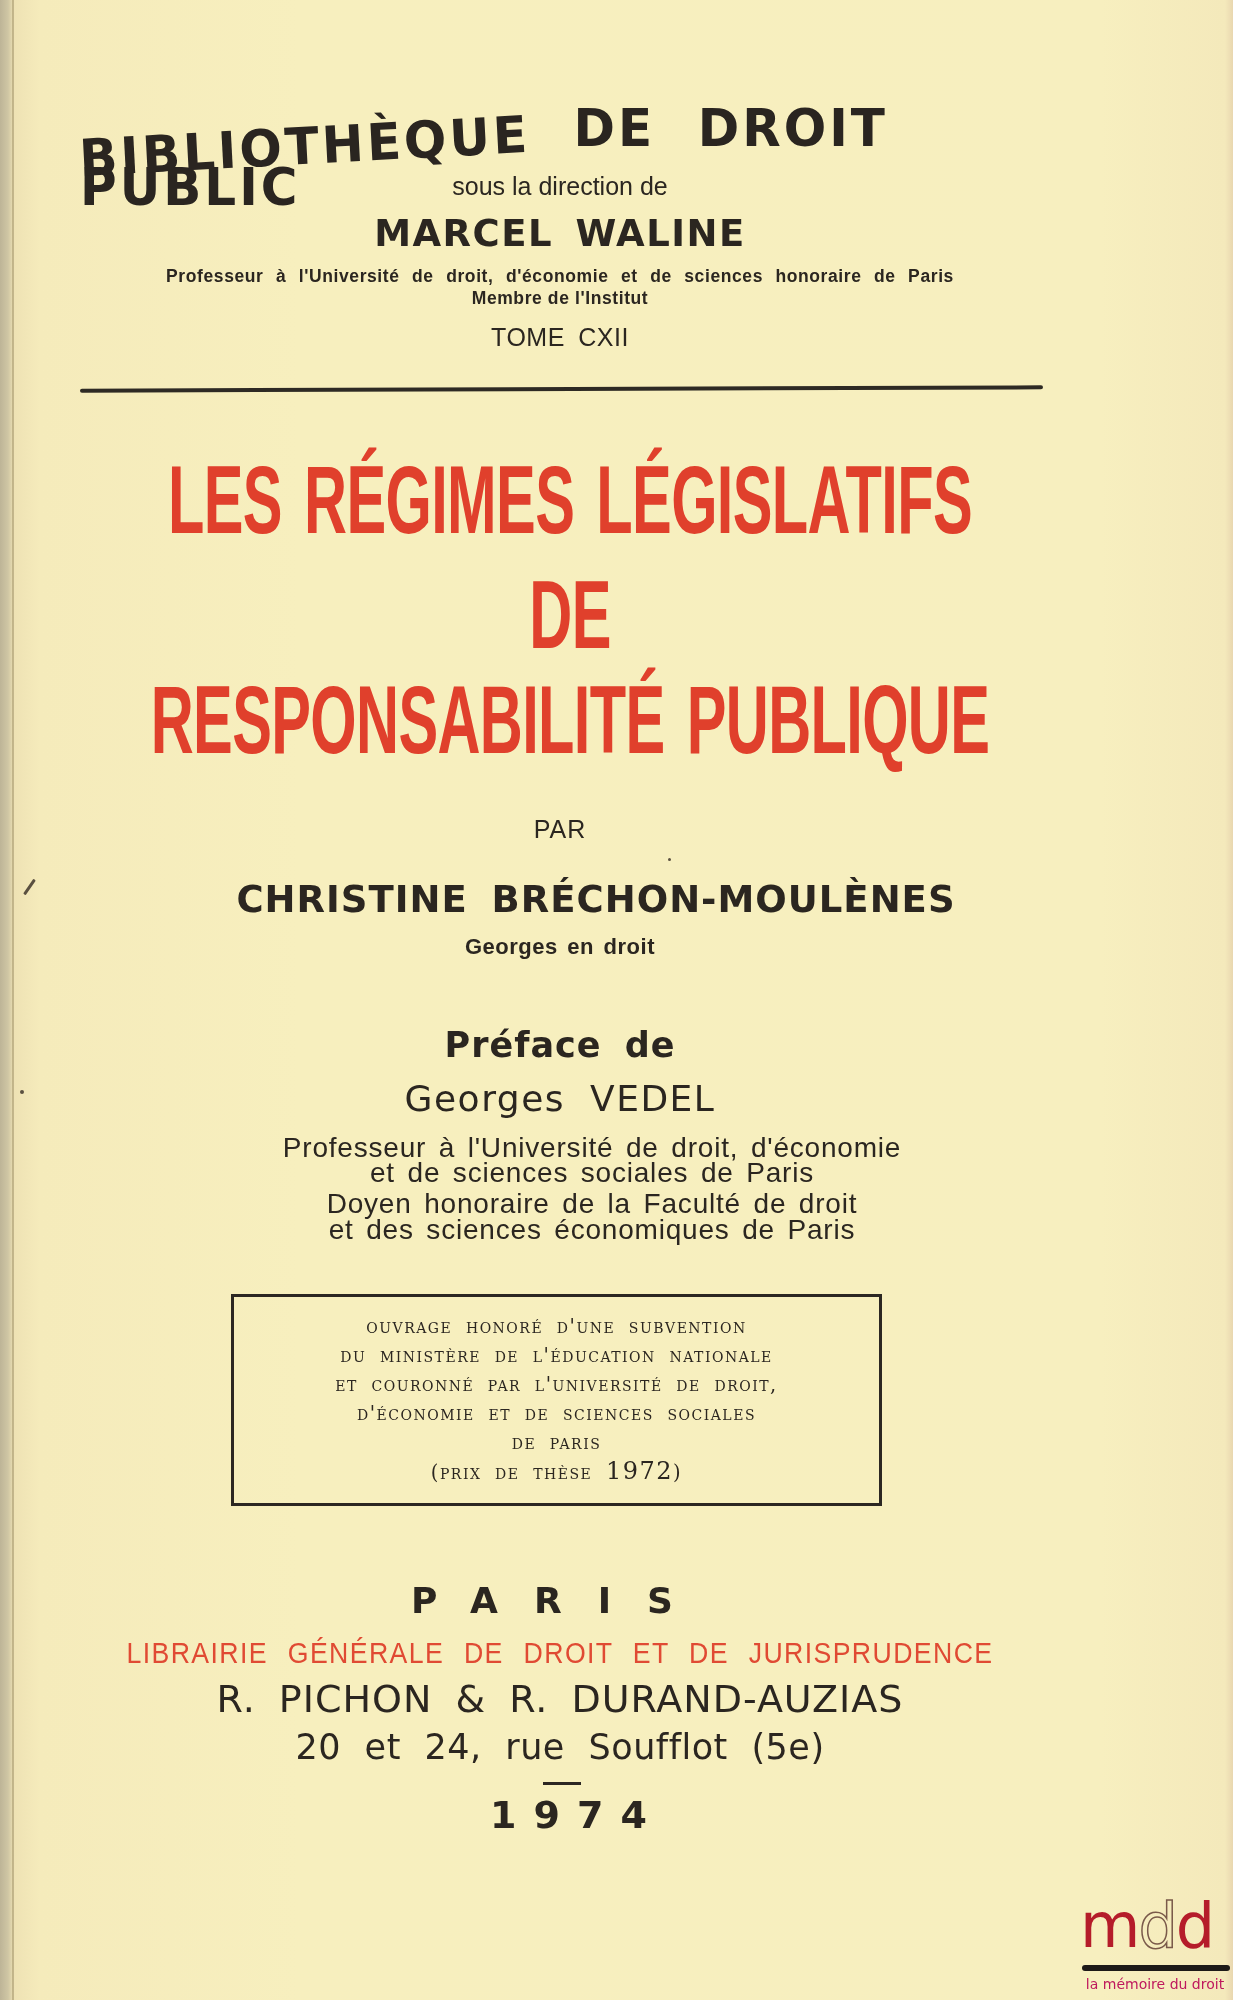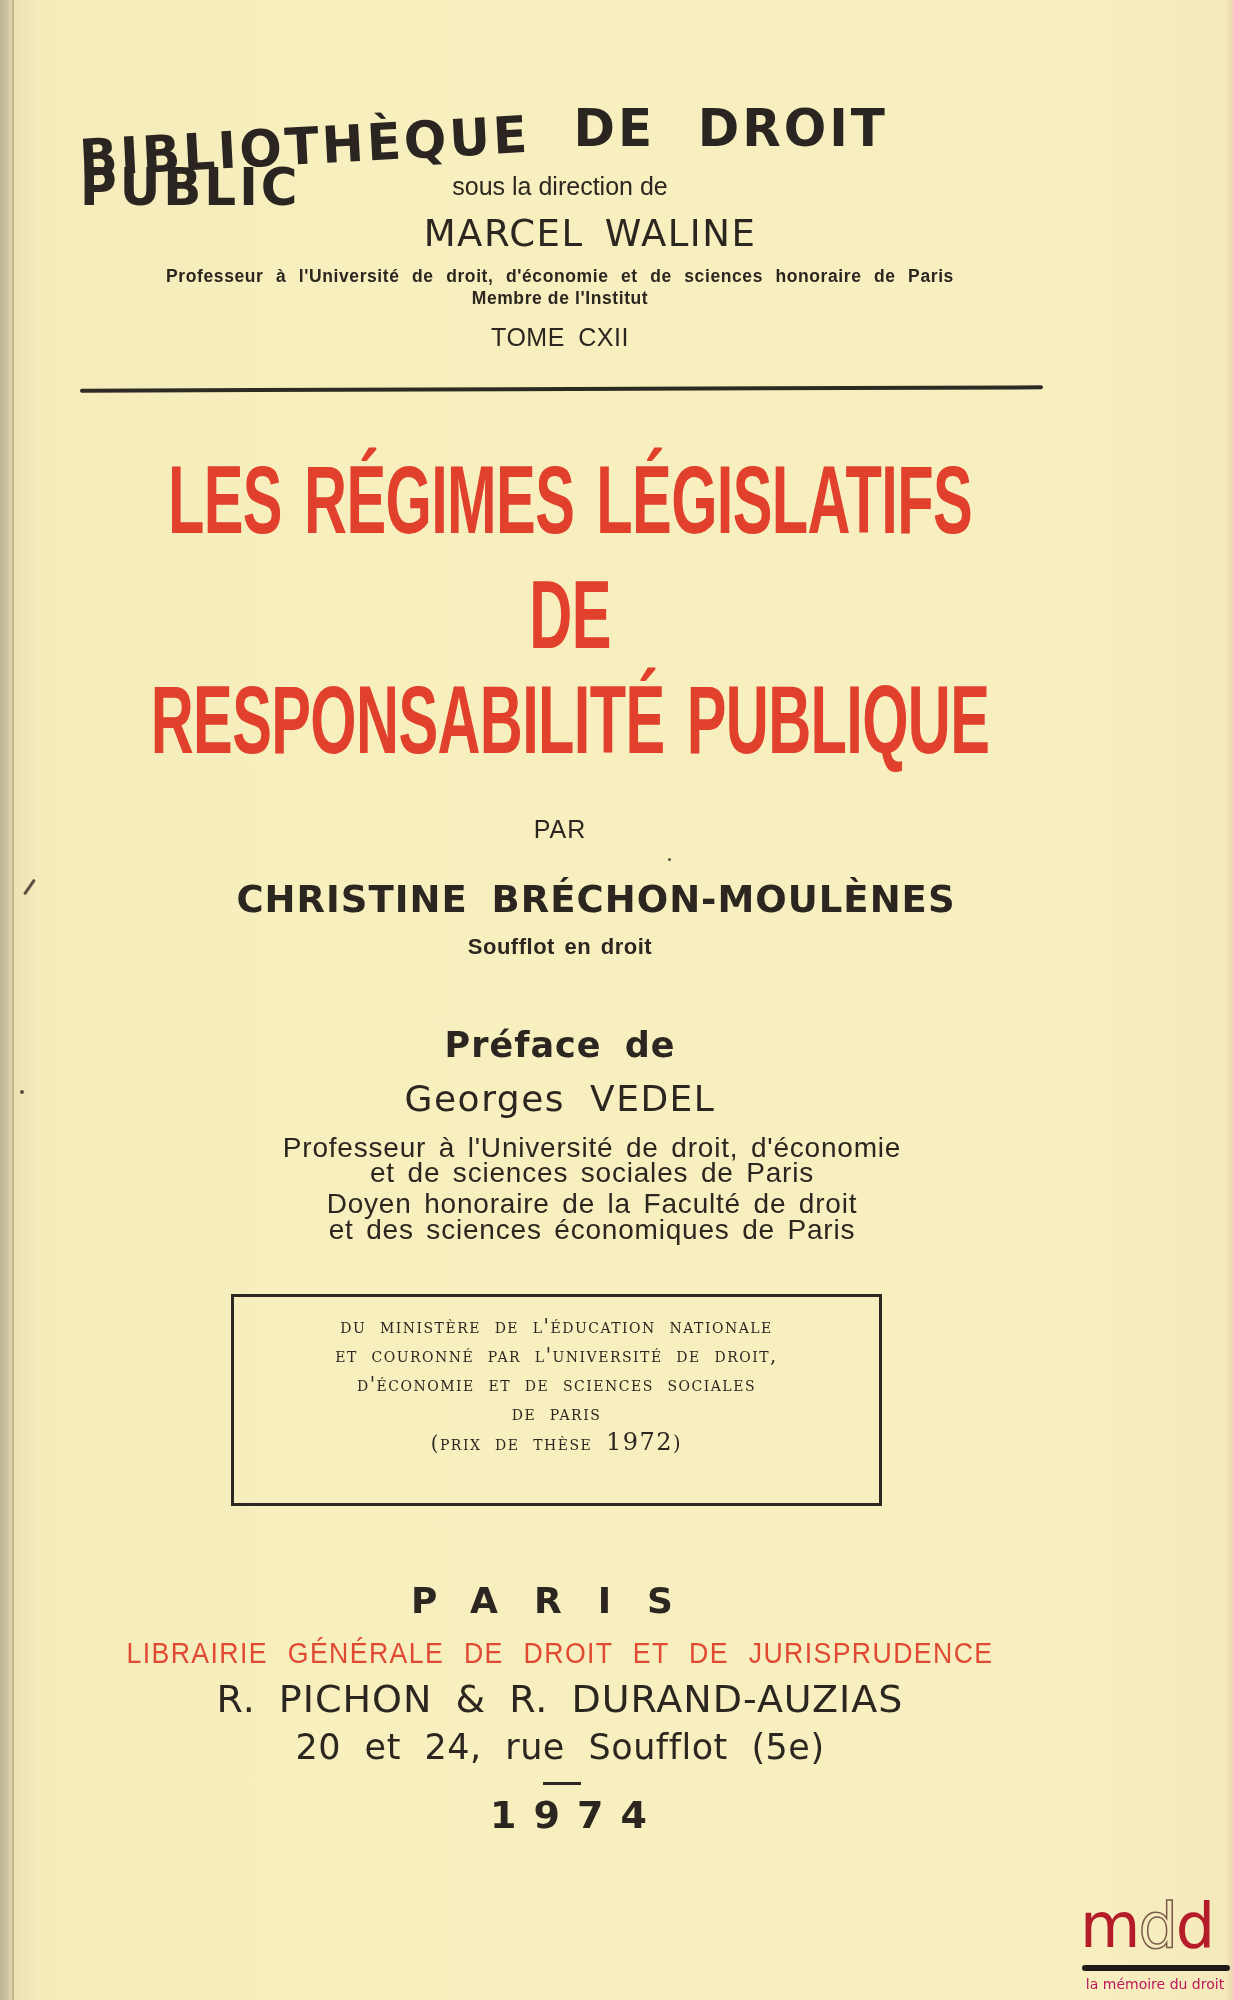--- a/index.html
+++ b/index.html
@@ -16,21 +16,21 @@
   .gutter-line { position: absolute; left: 12px; top: 0; width: 2px; height: 2000px; background: #a89a70; opacity: .6; }
   .abs { position: absolute; left: 0; width: 1120px; text-align: center; }
   .series-title {
     top: 100px; left: 80px; width: 960px; text-align: left;
     font-family: "DejaVu Sans", sans-serif; font-weight: bold; font-size: 50px;
     letter-spacing: 3px; word-spacing: 22px; color: #2a2520;
     transform: scaleY(1.02);
   }
   .series-title .first { display: inline-block; transform: rotate(-3deg) translateY(6px); transform-origin: right bottom; }
   .direction { top: 172px; font-family: "Liberation Sans Narrow", "Liberation Sans", sans-serif; font-size: 25px; }
-  .director { top: 212px; font-weight: normal; font-size: 37px; letter-spacing: 1.5px; word-spacing: 8px; margin-left: 30px; }
+  .director { top: 212px; font-weight: bold; font-size: 37px; letter-spacing: 1.5px; word-spacing: 8px; }
   .director-title-1 { top: 266px; left: 150px; width: 820px; font-family: "Liberation Sans", sans-serif; font-weight: bold; font-size: 17.5px; letter-spacing: .6px; word-spacing: 7px; }
   .director-title-2 { top: 288px; font-family: "Liberation Sans", sans-serif; font-weight: bold; font-size: 17.5px; letter-spacing: .6px; }
   .tome { top: 323px; font-family: "Liberation Sans", sans-serif; font-size: 25px; letter-spacing: .5px; word-spacing: 6px; }
   .rule { position: absolute; top: 387px; left: 80px; width: 963px; height: 4px; background: #2e2a24; border-radius: 2px; transform: rotate(-0.2deg); }
   .red-title {
     font-family: "Liberation Sans", sans-serif; font-weight: bold; color: #e0402c;
     font-size: 96px; letter-spacing: -1px; word-spacing: 10px;
     transform: scaleX(0.62); transform-origin: center top; line-height: 1;
   }
   .t1 { top: 452px; left: -330px; width: 1800px; }
@@ -83,31 +83,32 @@
 <div class="abs director-title-2">Membre de l'Institut</div>
 <div class="abs tome">TOME CXII</div>
 <div class="rule"></div>
 
 <div class="abs red-title t1">LES RÉGIMES LÉGISLATIFS</div>
 <div class="abs red-title t2">DE</div>
 <div class="abs red-title t3">RESPONSABILITÉ PUBLIQUE</div>
 
 <div class="abs par">PAR</div>
 <div class="abs author">CHRISTINE BRÉCHON-MOULÈNES</div>
-<div class="abs author-title">Soufflot en droit</div>
+<div class="abs author-title">Georges en droit</div>
 
 <div class="abs preface">Préface de</div>
 <div class="abs prefacer">Georges VEDEL</div>
 <div class="abs pref-line pl1">Professeur à l'Université de droit, d'économie</div>
 <div class="abs pref-line pl2">et de sciences sociales de Paris</div>
 <div class="abs pref-line pl3">Doyen honoraire de la Faculté de droit</div>
 <div class="abs pref-line pl4">et des sciences économiques de Paris</div>
 
 <div class="award-box">
   <div class="award-lines">
+    <div class="award-line">OUVRAGE HONORÉ D'UNE SUBVENTION</div>
     <div class="award-line">DU MINISTÈRE DE L'ÉDUCATION NATIONALE</div>
     <div class="award-line">ET COURONNÉ PAR L'UNIVERSITÉ DE DROIT,</div>
     <div class="award-line">D'ÉCONOMIE ET DE SCIENCES SOCIALES</div>
     <div class="award-line">DE PARIS</div>
     <div class="award-line last"><span>(PRIX DE THÈSE </span><span class="num">1972</span><span>)</span></div>
   </div>
 </div>
 
 <div class="abs city">PARIS</div>
 <div class="abs publisher">LIBRAIRIE GÉNÉRALE DE DROIT ET DE JURISPRUDENCE</div>

